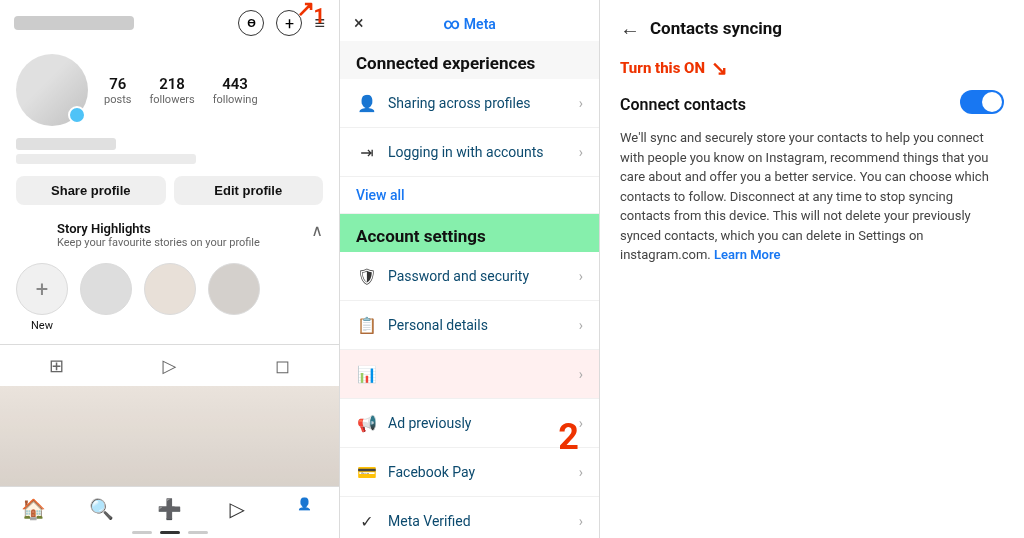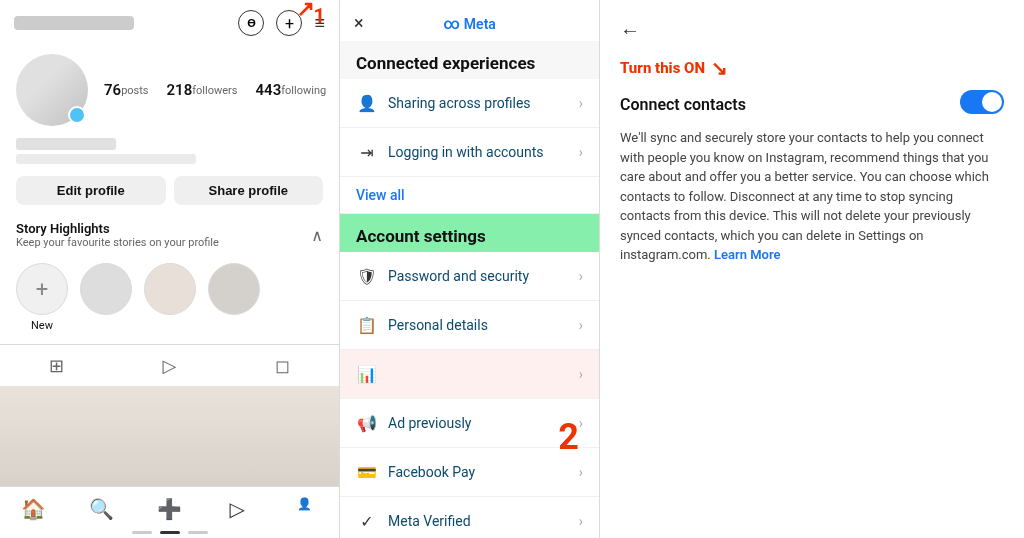--- a/index.html
+++ b/index.html
@@ -77,21 +77,21 @@
       border-radius: 50%;
       background: #4fc3f7;
       border: 2px solid #fff;
     }
     .ig-stats {
       display: flex;
       gap: 18px;
     }
     .ig-stat {
       display: flex;
-      flex-direction: row;
+      flex-direction: column;
       align-items: center;
     }
     .ig-stat-num {
       font-size: 15px;
       font-weight: 600;
       color: #111;
     }
     .ig-stat-label {
       font-size: 11px;
       color: #666;
@@ -124,23 +124,24 @@
       background: #efefef;
       border: none;
       font-size: 13px;
       font-weight: 600;
       cursor: pointer;
       color: #111;
     }
 
     .ig-highlights-header {
       display: flex;
-      align-items: center;
+      align-items: flex-start;
       justify-content: space-between;
       padding: 4px 16px 6px;
+      margin-left: 41px;
     }
     .ig-highlights-title {
       font-size: 13px;
       font-weight: 600;
       color: #111;
     }
     .ig-highlights-sub {
       font-size: 11px;
       color: #666;
     }
@@ -468,22 +469,22 @@
         <span class="ig-stat-num">443</span>
         <span class="ig-stat-label">following</span>
       </div>
     </div>
   </div>
 
   <div class="ig-name-blur"></div>
   <div class="ig-bio-blur"></div>
 
   <div class="ig-buttons">
+    <button class="ig-btn">Share profile</button>
     <button class="ig-btn">Edit profile</button>
-    <button class="ig-btn">Share profile</button>
   </div>
 
   <div class="ig-highlights-header">
     <div>
       <div class="ig-highlights-title">Story Highlights</div>
       <div class="ig-highlights-sub">Keep your favourite stories on your profile</div>
     </div>
     <span class="ig-highlights-chevron">∧</span>
   </div>
 
@@ -611,20 +612,21 @@
 
   <div class="ce-section-divider"></div>
 
   <div class="annotation-2">2</div>
 </div>
 
 <div id="panel-contacts">
 
   <div class="cs-header">
     <span class="cs-back">←</span>
+    <span class="cs-title">Contacts syncing</span>
   </div>
 
   <div style="display:flex;align-items:center;gap:6px;margin-bottom:10px;">
     <span class="cs-turn-on">Turn this ON</span>
     <span style="color:#e30;font-size:20px;font-weight:bold;">↘</span>
   </div>
 
   <div class="cs-connect-row">
     <span class="cs-connect-label">Connect contacts</span>
     <div class="cs-toggle"></div>

